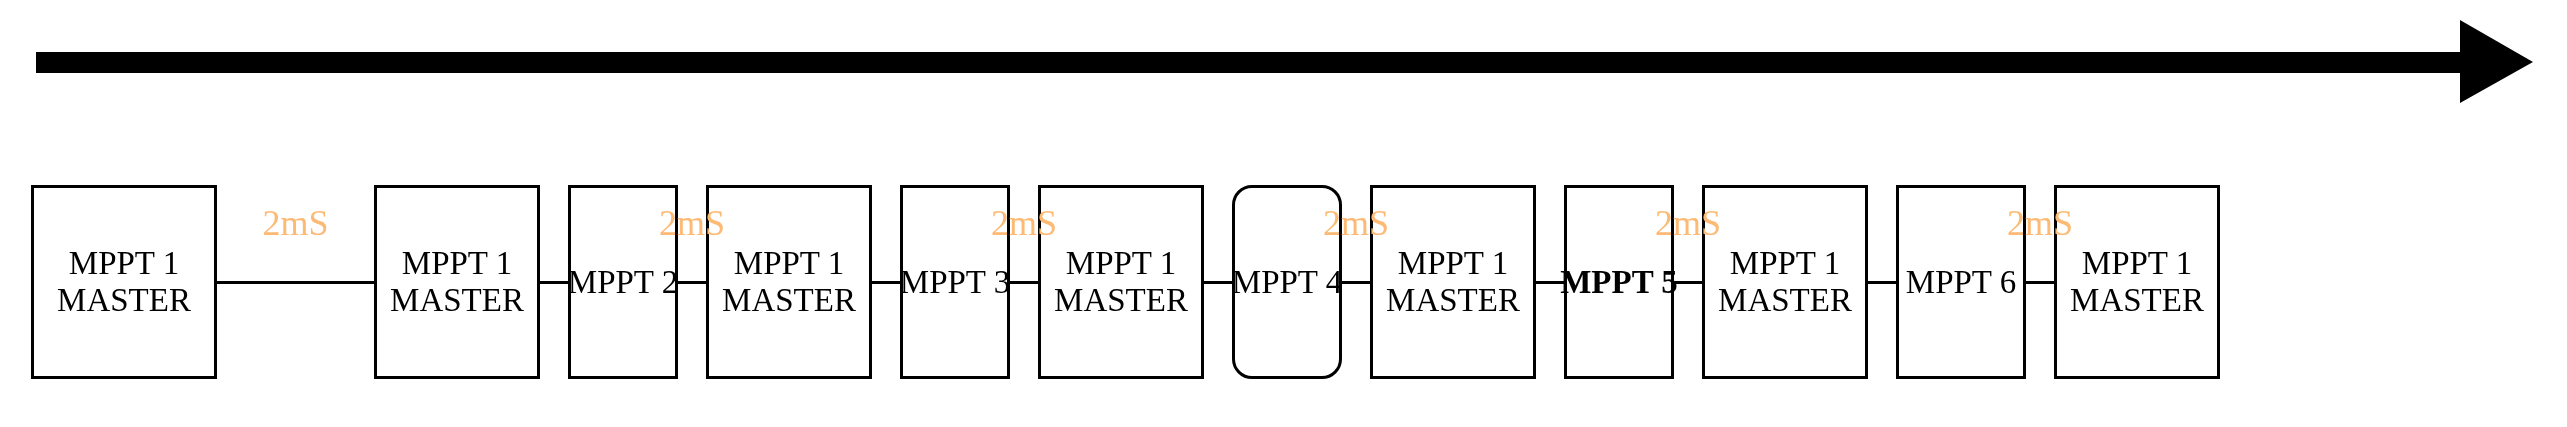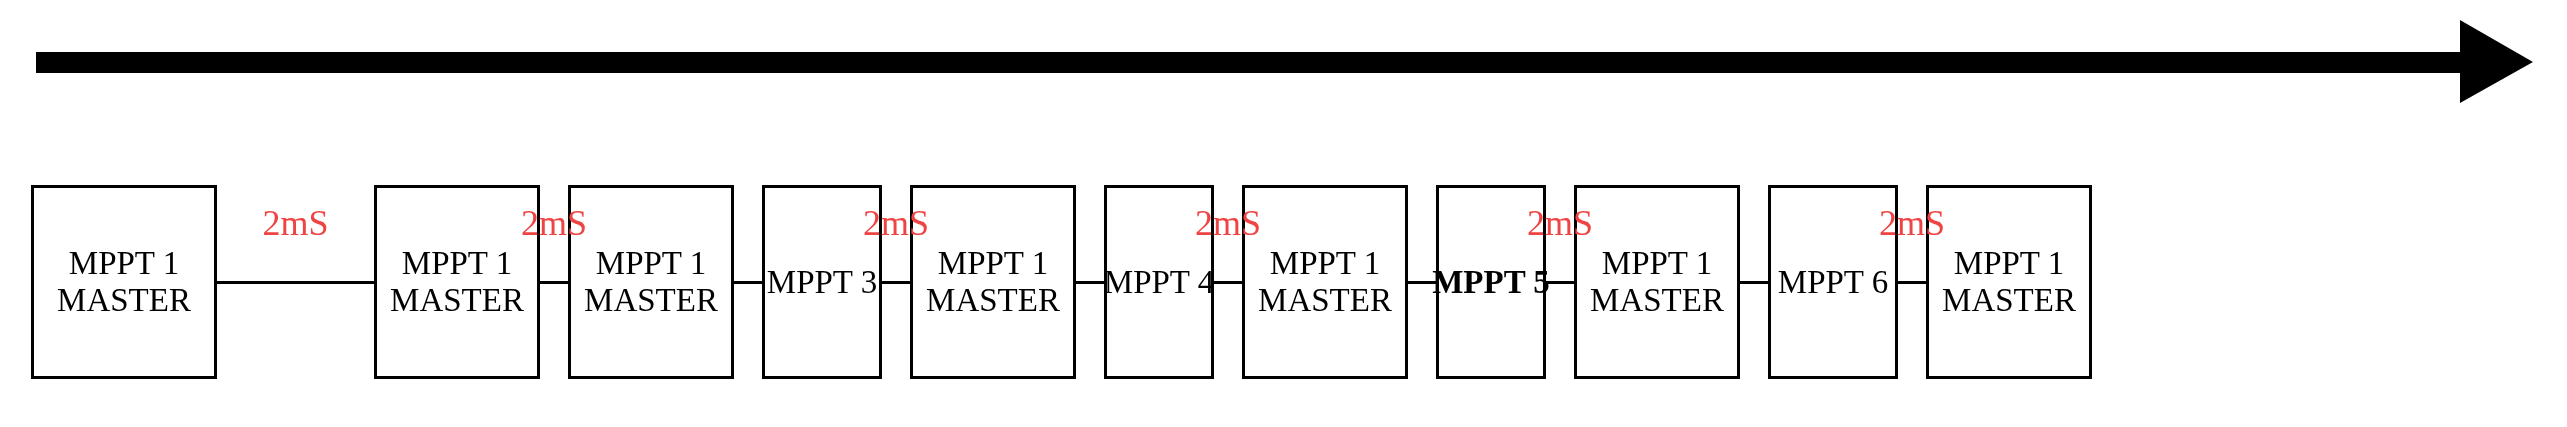--- a/index.html
+++ b/index.html
@@ -72,21 +72,21 @@
     height: 3px;
   }
 
   
   .gap-label {
     position: absolute;
     top: -76px;
     left: 50%;
     transform: translateX(-50%);
     font-size: 36px;
-    color: #ef4444;
+    color: #fdba74;
     white-space: nowrap;
     line-height: 1;
   }
 </style>
 </head>
 <body>
 
 <div id="canvas">
 
   <svg id="time-arrow" viewBox="0 0 2567 110" preserveAspectRatio="none" aria-hidden="true">
@@ -103,46 +103,52 @@
       <div class="slot">
         <div class="connector" style="width: 157px; position: relative;">
           <span class="gap-label">2mS</span>
         </div>
         <div class="box" style="width: 166px;">
           <span>MPPT 1</span>
           <span class="line2">MASTER</span>
         </div>
       </div>
       <div class="slot">
+        <div class="connector" style="width: 28px;"></div>
+        <div class="box" style="width: 110px;">
+          <span>MPPT 2</span>
+        </div>
+      </div>
+      <div class="slot">
         <div class="connector" style="width: 28px; position: relative;">
           <span class="gap-label">2mS</span>
         </div>
         <div class="box" style="width: 166px;">
           <span>MPPT 1</span>
           <span class="line2">MASTER</span>
         </div>
       </div>
       <div class="slot">
         <div class="connector" style="width: 28px;"></div>
-        <div class="box" style="width: 120px;">
+        <div class="box" style="width: 110px;">
           <span>MPPT 3</span>
         </div>
       </div>
       <div class="slot">
         <div class="connector" style="width: 28px; position: relative;">
           <span class="gap-label">2mS</span>
         </div>
         <div class="box" style="width: 166px;">
           <span>MPPT 1</span>
           <span class="line2">MASTER</span>
         </div>
       </div>
       <div class="slot">
         <div class="connector" style="width: 28px;"></div>
-        <div class="box" style="width: 110px;">
+        <div class="box" style="width: 110px; border-radius: 20px;">
           <span>MPPT 4</span>
         </div>
       </div>
       <div class="slot">
         <div class="connector" style="width: 28px; position: relative;">
           <span class="gap-label">2mS</span>
         </div>
         <div class="box" style="width: 166px;">
           <span>MPPT 1</span>
           <span class="line2">MASTER</span>

